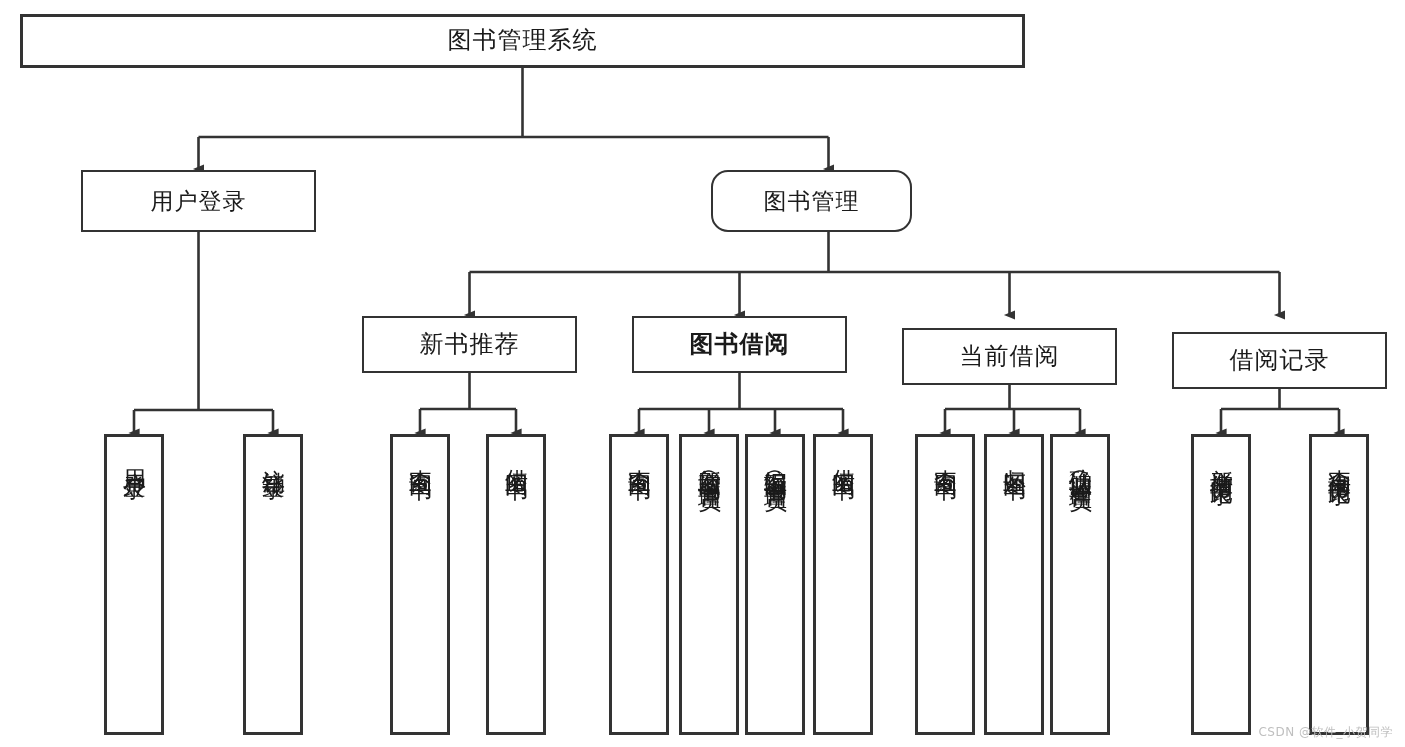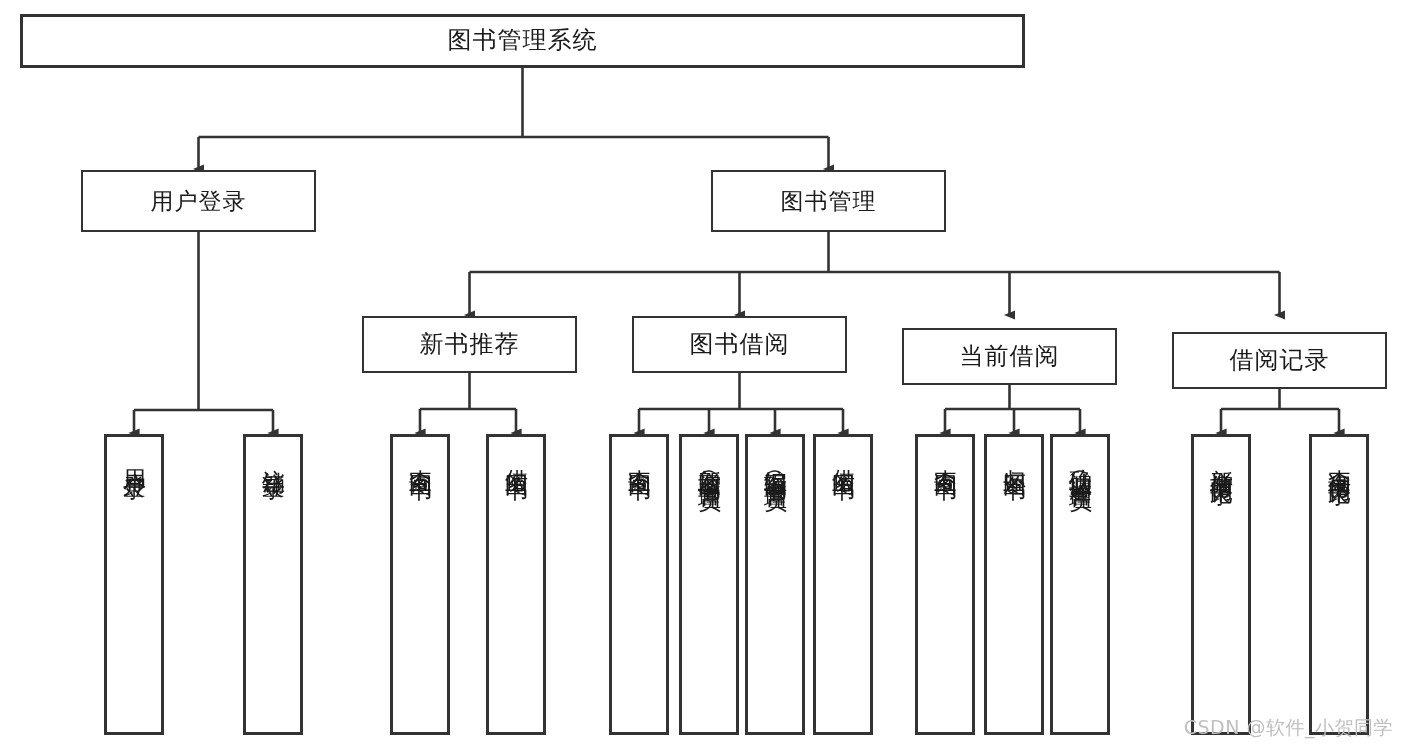--- a/index.html
+++ b/index.html
@@ -59,21 +59,21 @@
     font-size:23px;
     line-height:1.12;
     letter-spacing:3px;
     white-space:nowrap;
     text-align:left;
   }
   .watermark{
     position:absolute;
     right:12px;
     bottom:6px;
-    font-size:19px;
+    font-size:12px;
     color:#bfbfbf;
     letter-spacing:.5px;
     white-space:nowrap;
     z-index:6;
   }
 </style>
 </head>
 <body>
 
 <div id="canvas">
@@ -123,29 +123,29 @@
 
   <div id="nodes-root">
       <div class="node root" style="left: 20px; top: 14px; width: 1005px; height: 54px;">
         <span class="label-h">图书管理系统</span>
       </div>
     </div>
   <div id="nodes-lvl2">
       <div class="node lvl2" style="left: 81px; top: 170px; width: 235px; height: 62px;">
         <span class="label-h">用户登录</span>
       </div>
-      <div class="node lvl2" style="left: 711px; top: 170px; width: 235px; height: 62px;">
+      <div class="node lvl2" style="left: 711px; top: 170px; width: 201px; height: 62px; border-radius: 17px;">
         <span class="label-h">图书管理</span>
       </div>
     </div>
   <div id="nodes-lvl3">
       <div class="node lvl3" style="left: 362px; top: 316px; width: 215px; height: 57px;">
         <span class="label-h">新书推荐</span>
       </div>
-      <div class="node lvl3" style="left: 632px; top: 316px; width: 215px; height: 57px;">
+      <div class="node lvl3" style="left: 632px; top: 316px; width: 215px; height: 57px; font-weight: bold;">
         <span class="label-h">图书借阅</span>
       </div>
       <div class="node lvl3" style="left: 902px; top: 316px; width: 215px; height: 57px; margin-top: 12px;">
         <span class="label-h">当前借阅</span>
       </div>
       <div class="node lvl3" style="left: 1172px; top: 316px; width: 215px; height: 57px; margin-top: 16px;">
         <span class="label-h">借阅记录</span>
       </div>
     </div>
   <div id="nodes-leaves">

